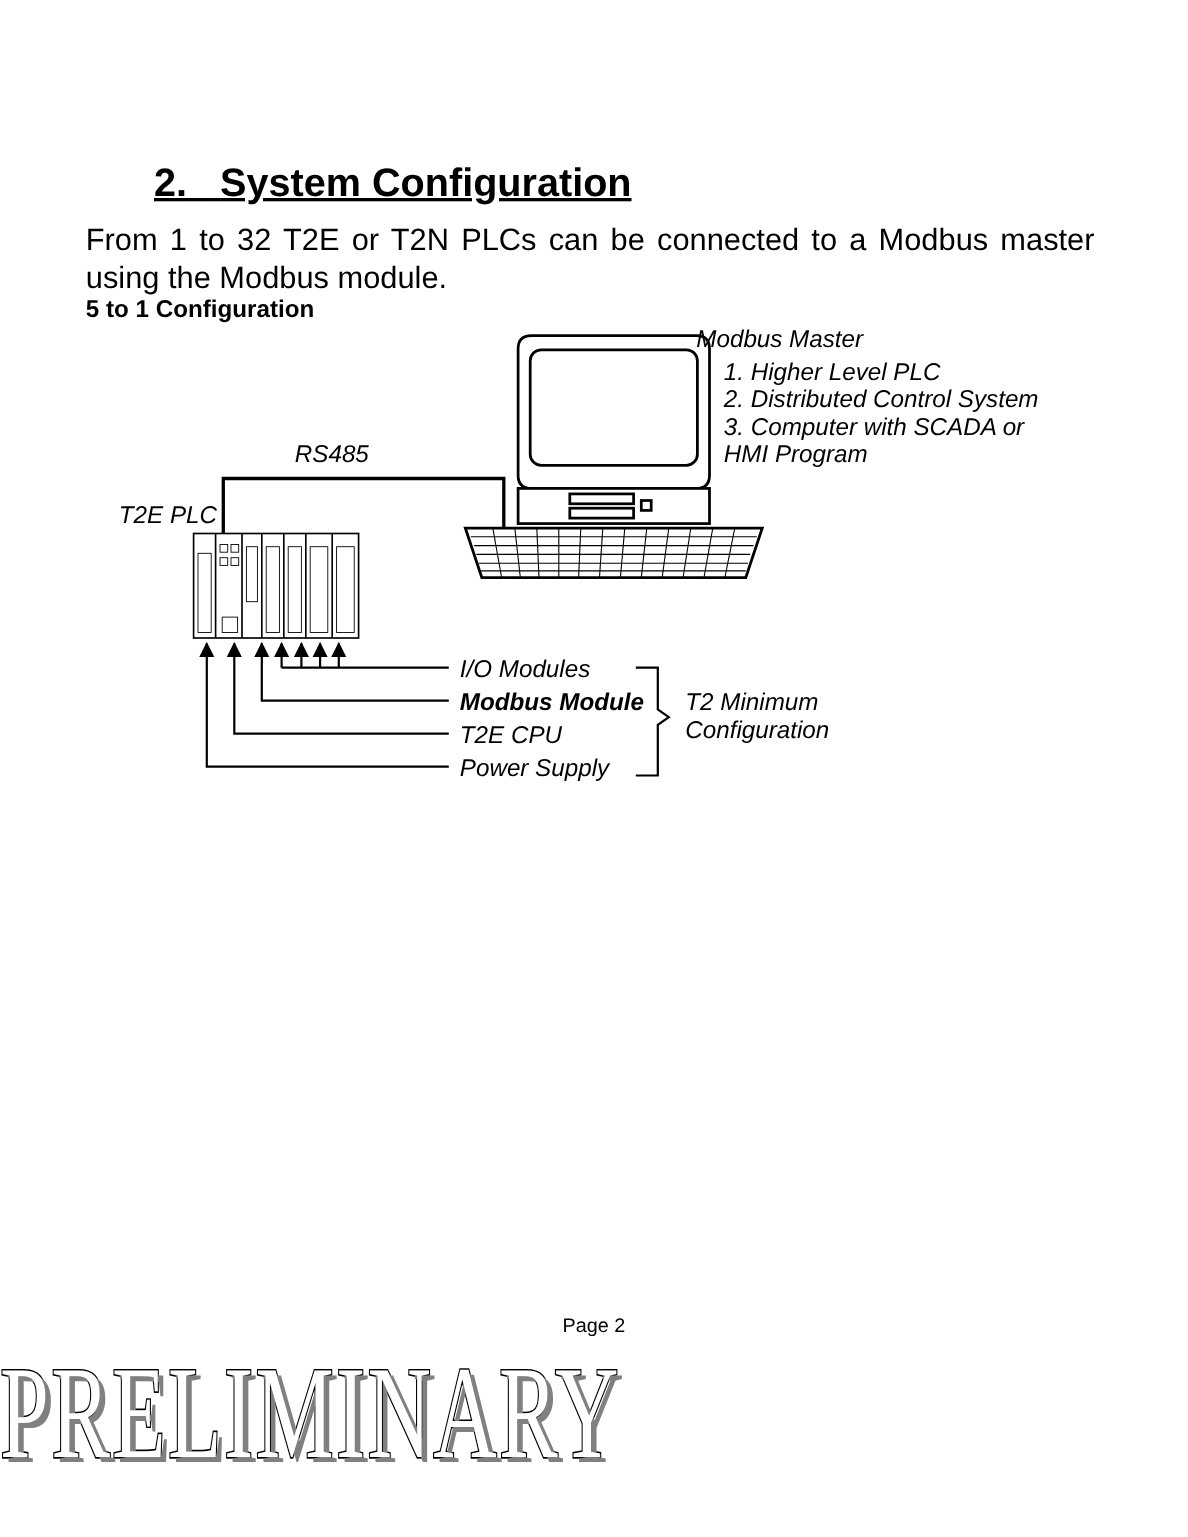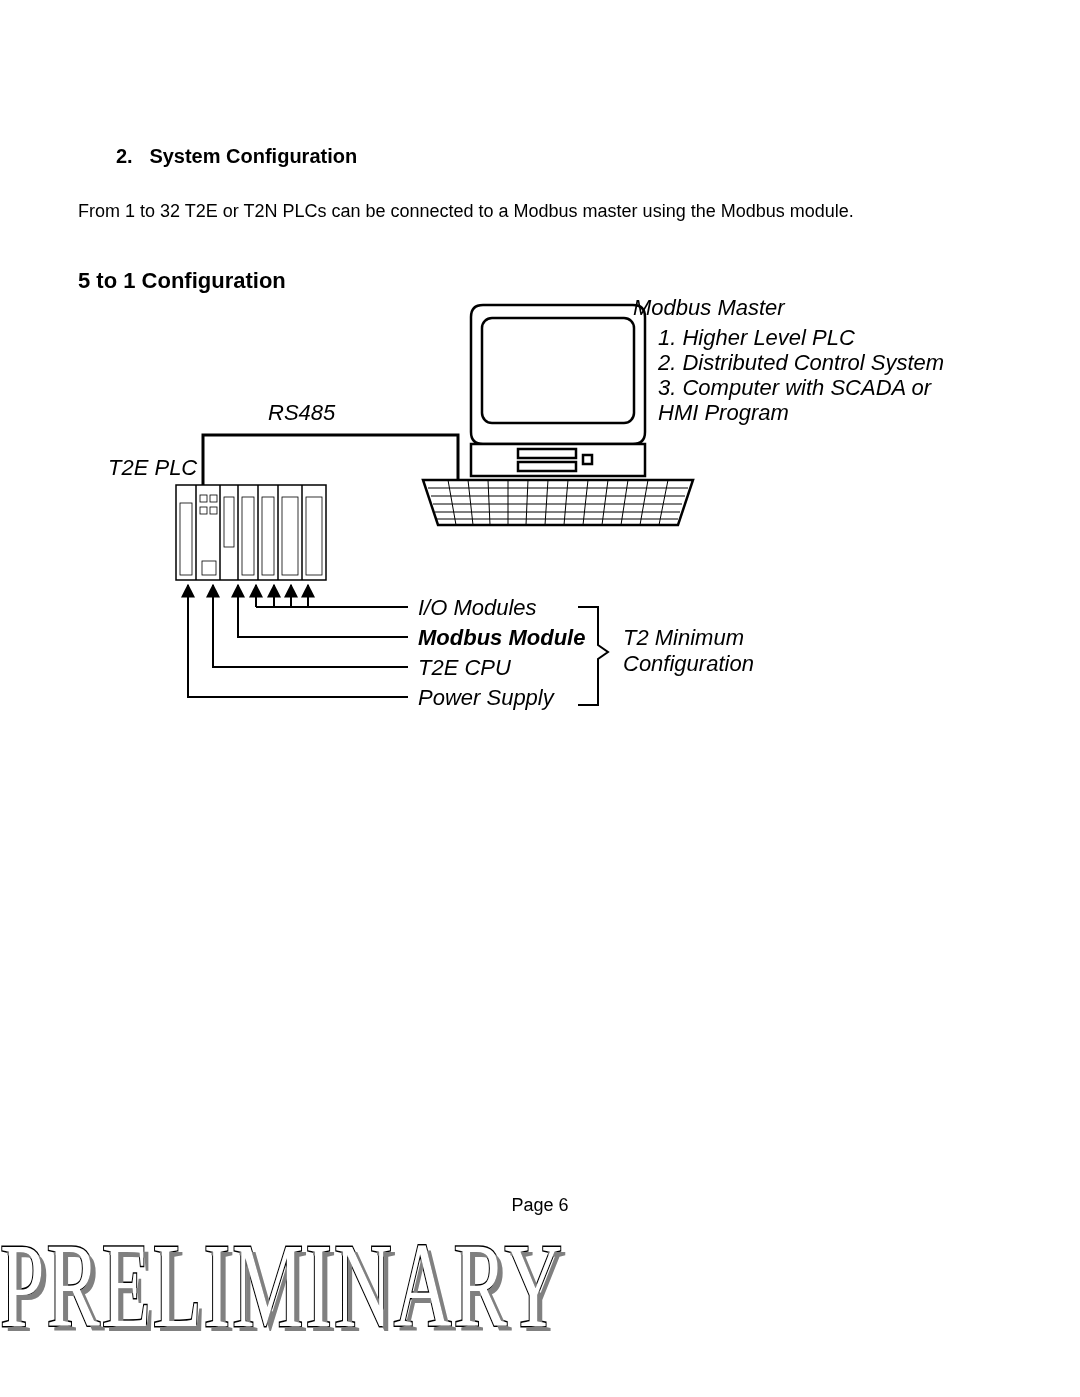--- a/index.html
+++ b/index.html
@@ -12,31 +12,32 @@
     color: #000;
     position: relative;
   }
   .page {
     position: relative;
     width: 1080px;
     height: 1397px;
   }
   .section-title {
     position: absolute;
-    left: 116px;
+    left: 140px;
     top: 145px;
-    font-size: 20px;
+    font-size: 36px;
     font-weight: bold;
+    text-decoration: underline;
   }
   .body-text {
     position: absolute;
     left: 78px;
     top: 200px;
     right: 85px;
-    font-size: 18px;
+    font-size: 28px;
     text-align: justify;
     line-height: 1.25;
   }
   .sub-title {
     position: absolute;
     left: 78px;
     top: 268px;
     font-size: 22px;
     font-weight: bold;
   }
@@ -222,21 +223,21 @@
       <text class="label" x="340" y="420">Power Supply</text>
 
       <g stroke="#000" stroke-width="2" fill="none">
         <path d="M500 322 L520 322 L520 360 L530 367 L520 374 L520 420 L500 420"></path>
       </g>
       <text class="label" x="545" y="360">T2 Minimum</text>
       <text class="label" x="545" y="386">Configuration</text>
     </svg>
   </div>
 
-  <div class="page-number">Page  6</div>
+  <div class="page-number">Page  2</div>
 
   <div class="preliminary">
     <span class="prelim-container">
       <span class="preliminary-text">PRELIMINARY</span>
       <span class="preliminary-text-inner">PRELIMINARY</span>
     </span>
   </div>
 
 </div>
 

